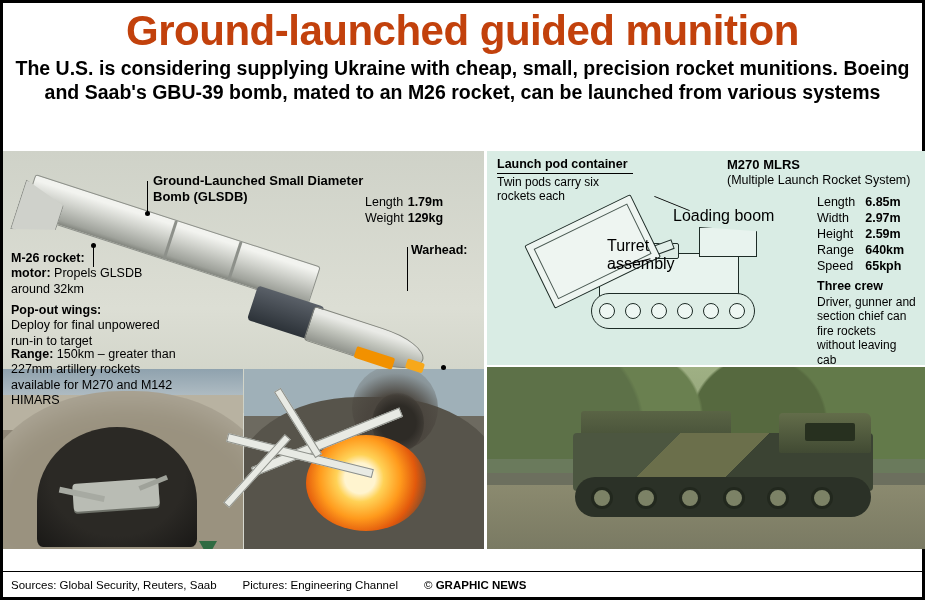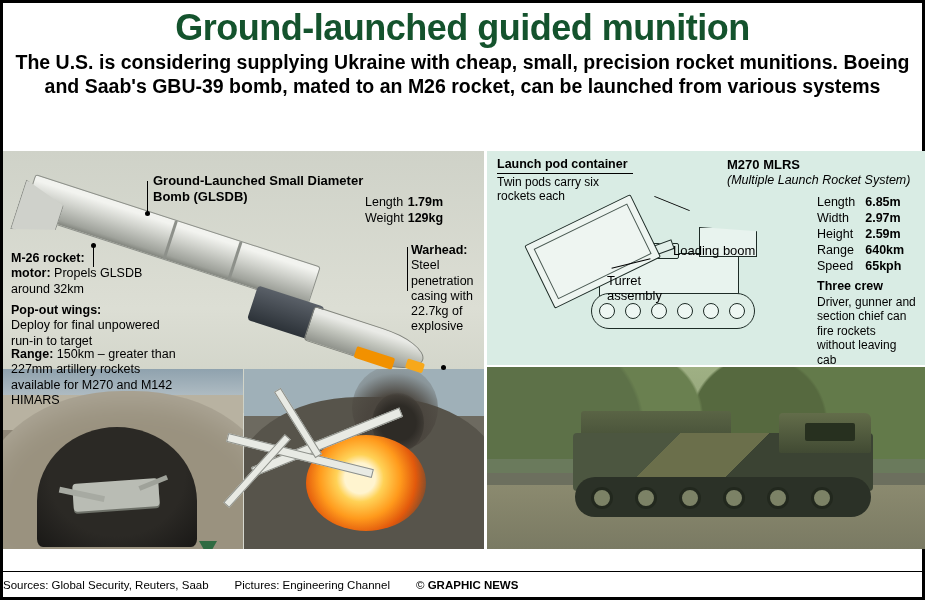--- a/index.html
+++ b/index.html
@@ -9,22 +9,22 @@
     font-family:"Liberation Sans", sans-serif;
     background:#fff;
     overflow:hidden;
     position:relative;
   }
   #frame { position:relative; width:925px; height:600px; border:3px solid #000; }
 
   
   .header { padding:6px 10px 2px; text-align:center; }
   .title {
-    font-size:36px; font-weight:bold; letter-spacing:-0.5px; line-height:1.05;
-    color:#14532d;
+    font-size:42px; font-weight:bold; letter-spacing:-0.5px; line-height:1.05;
+    color:#c2410c;
   }
   .subtitle {
     font-size:19.5px; font-weight:bold; line-height:1.22; margin-top:4px;
     color:#000;
   }
 
   
   .body-area { position:absolute; left:0; right:0; top:148px; bottom:26px; }
 
   
@@ -189,21 +189,21 @@
 
   
   .right-top {
     position:absolute; left:484px; top:0; width:438px; height:214px;
     background:#d9ece4;
     overflow:hidden;
   }
   .rt-title {
     position:absolute; left:240px; top:6px; font-size:13px; font-weight:bold;
   }
-  .rt-sub { position:absolute; left:240px; top:22px; font-size:12.5px; font-style:italic; }
+  .rt-sub { position:absolute; left:240px; top:22px; font-size:12.5px; }
   .pod-title { position:absolute; left:10px; top:6px; font-size:12.5px; font-weight:bold; }
   .pod-title-ul {
     position:absolute; left:10px; top:22px; width:136px; height:1px; background:#000;
   }
   .pod-sub { position:absolute; left:10px; top:24px; font-size:12px; line-height:1.2; width:120px; }
 
   .spec-table {
     position:absolute; left:330px; top:44px; font-size:12.5px;
     border-collapse:collapse;
   }
@@ -247,21 +247,21 @@
   .boom {
     position:absolute; left:92px; top:58px; width:74px; height:10px;
     background:#e2efe9; border:1.3px solid #1d2b26;
     transform:rotate(-20deg); transform-origin:right center;
   }
   .turret {
     position:absolute; left:120px; top:62px; width:52px; height:16px;
     background:#dcebe4; border:1.3px solid #1d2b26; border-radius:2px;
   }
   .dline { position:absolute; background:#000; height:1px; }
-  .tag { position:absolute; font-size:13px;margin-top:36px; }
+  .tag { position:absolute; font-size:16px; }
 
   
   .right-bottom {
     position:absolute; left:484px; top:216px; width:438px; height:182px;
     background:linear-gradient(#7f8f6d 0 28%, #6a7a5c 28% 58%, #6c6f5e 58% 100%);
     overflow:hidden;
   }
   .rb-trees {
     position:absolute; left:0; top:0; width:100%; height:92px;
     background:
@@ -305,21 +305,21 @@
     position:absolute; top:76px; width:22px; height:22px;
     background:#7c8266; border:3px solid #22281e; border-radius:50%;
   }
 
   
   .footer {
     position:absolute; left:0; right:0; bottom:0; height:26px;
     background:#fff; border-top:1px solid #000;
     display:flex; align-items:center; font-size:11.5px;
   }
-  .footer .src { }
+  .footer .src { padding-left:8px; }
   .footer .pic { padding-left:26px; }
   .footer .gn { padding-left:26px; font-weight:bold; }
   .gn .c { font-weight:normal; }
 
   
   .panel-divider {
     position:absolute; left:481px; top:0; width:3px; height:398px; background:#fff;
   }
   .panel-divider2 {
     position:absolute; left:484px; top:214px; width:438px; height:2px; background:#fff;
@@ -388,21 +388,20 @@
           <tr>
             <td>Weight</td>
             <td class="v">129kg</td>
           </tr>
         </tbody>
           </table>
       </div>
 
       <div class="callout c-warhead">
         <span class="lbl-head">Warhead:</span><br>
-        <span>Steel penetration casing with 22.7kg of explosive</span>
       </div>
 
       <div class="callout c-m26">
         <span class="lbl-head">M-26 rocket:</span><br>
         <span class="lbl-head">motor:</span>
         <span>Propels GLSDB around 32km</span>
       </div>
 
       <div class="callout c-popout">
         <span class="lbl-head">Pop-out wings:</span><br>

